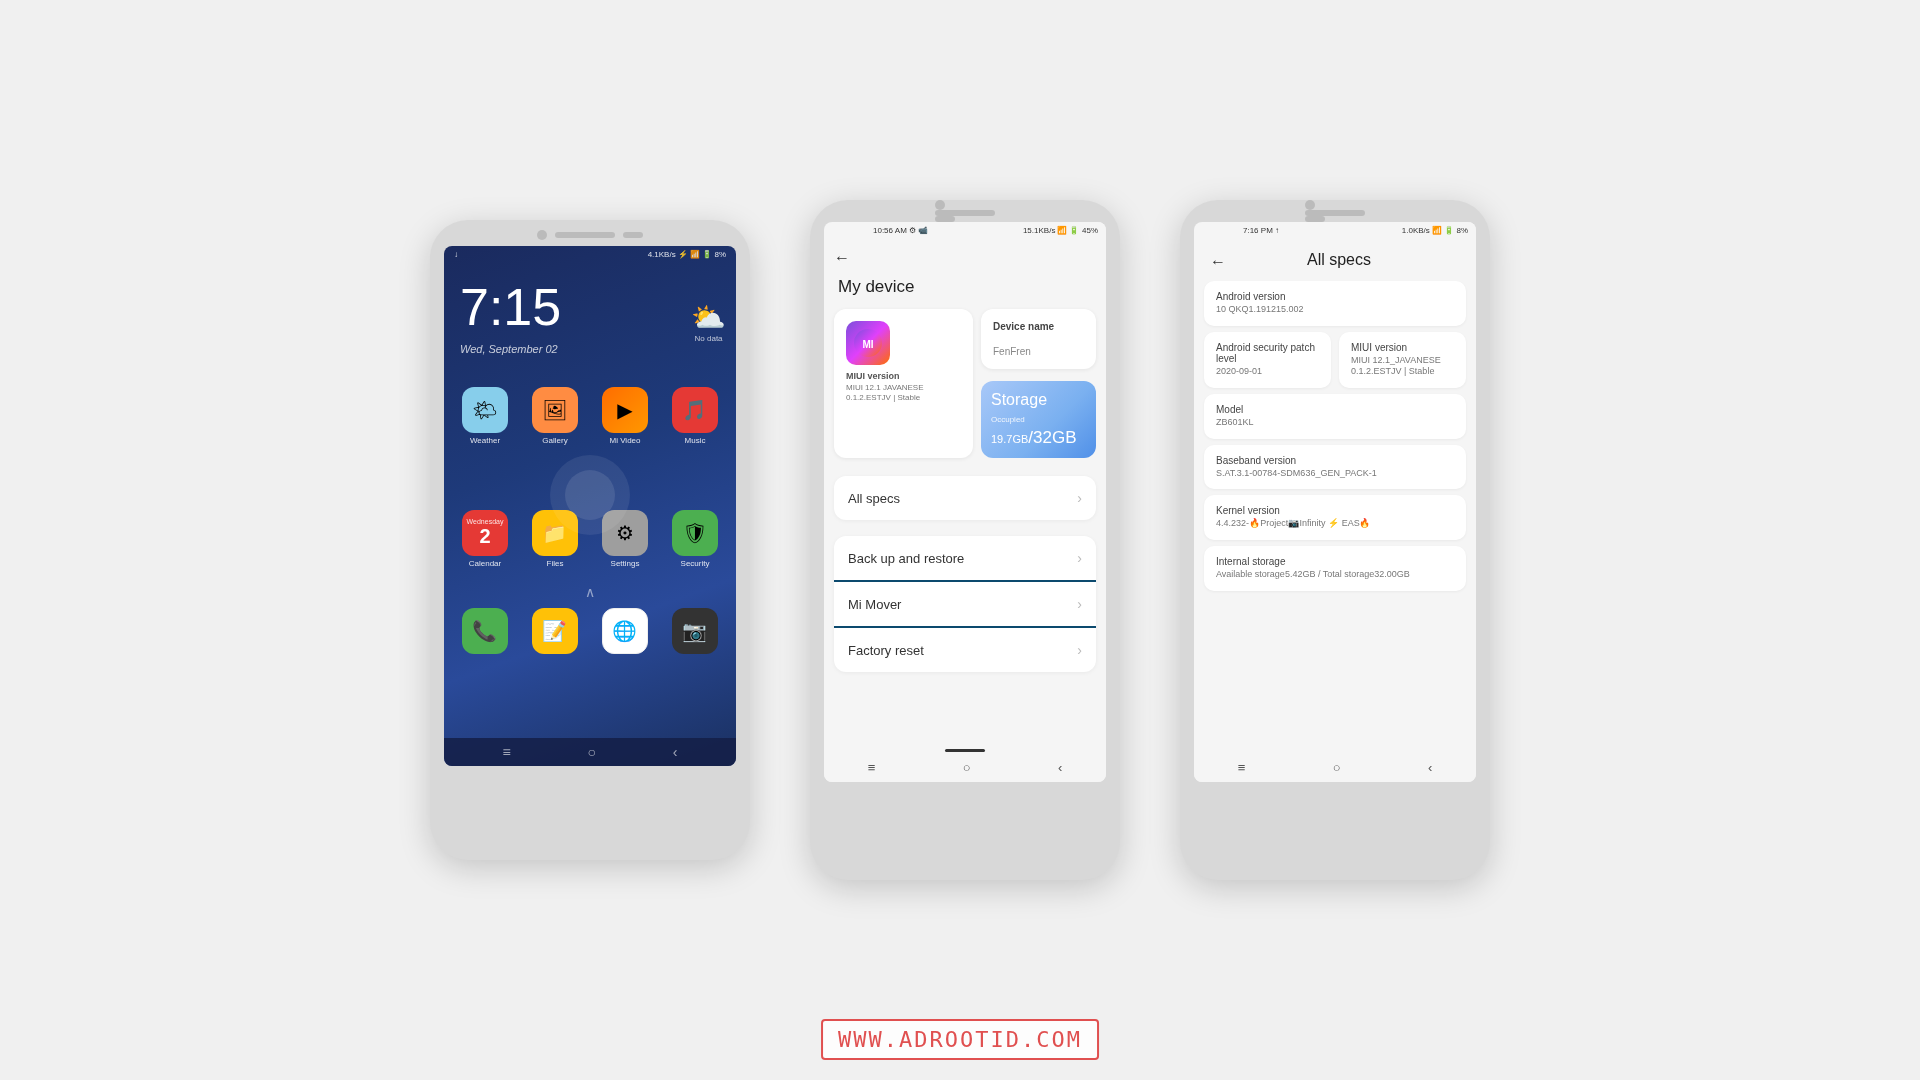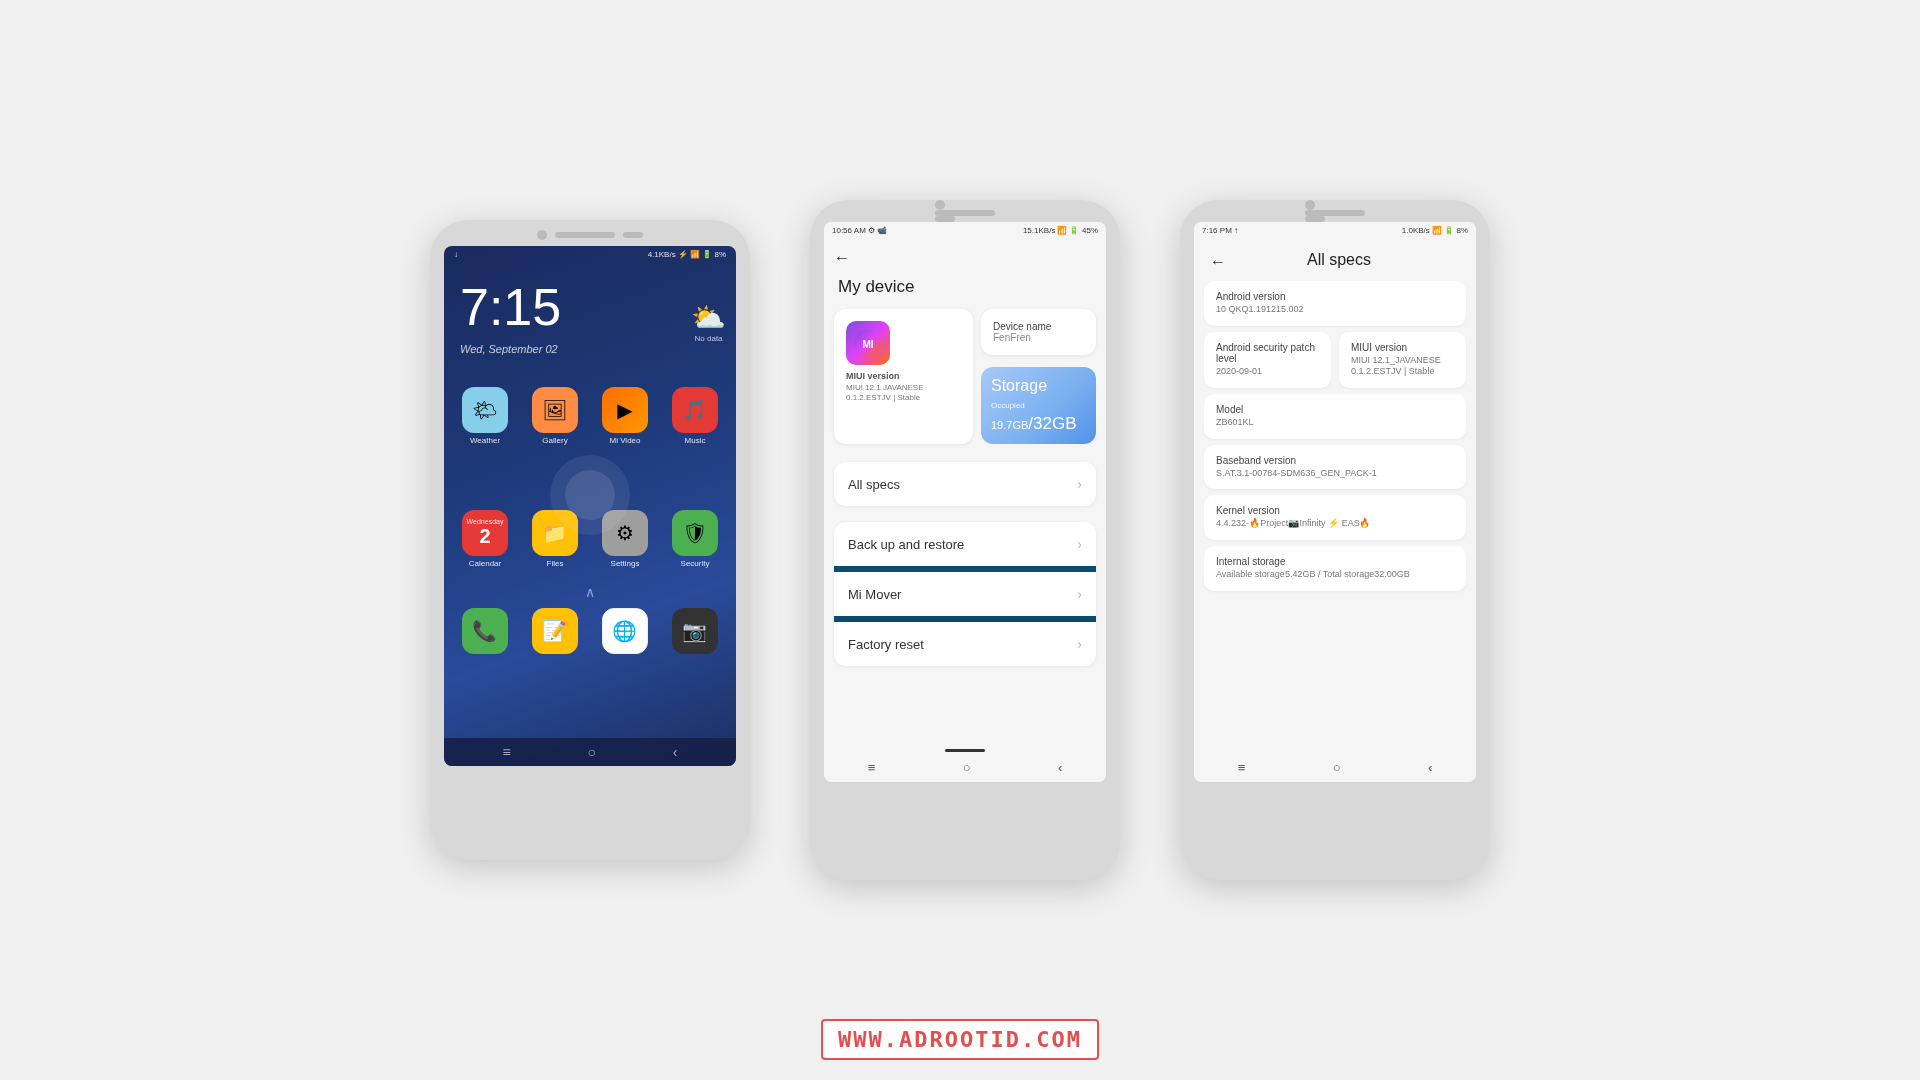--- a/index.html
+++ b/index.html
@@ -206,20 +206,21 @@
     }
 
     .device-status-bar {
       background: #f5f5f5;
       display: flex;
       justify-content: space-between;
       align-items: center;
       padding: 4px 8px;
       font-size: 8px;
       color: #333;
+      margin-left: 41px;
     }
 
     .back-arrow {
       font-size: 16px;
       color: #333;
       padding: 8px 10px;
     }
 
     .screen-title {
       font-size: 17px;
@@ -270,22 +271,22 @@
       background: white;
       border-radius: 12px;
       padding: 12px;
       flex: 1;
       box-shadow: 0 1px 4px rgba(0,0,0,0.07);
     }
 
     .device-name-label {
       font-size: 10px;
       color: #444;
-      font-weight: 400;
-      margin-bottom: 0;
+      font-weight: 700;
+      margin-bottom: 14px;
     }
     .device-name-value {
       font-size: 10px;
       color: #888;
     }
 
     .storage-card {
       background: linear-gradient(135deg, #a8c8f8 0%, #7ab0f0 60%, #5090e8 100%);
       border-radius: 12px;
       padding: 10px;
@@ -318,21 +319,21 @@
       border-radius: 12px;
       overflow: hidden;
       box-shadow: 0 1px 4px rgba(0,0,0,0.05);
     }
 
     .menu-item {
       display: flex;
       align-items: center;
       justify-content: space-between;
       padding: 14px 14px;
-      border-bottom: 6px solid #0c4a6e;
+      border-bottom: 2px solid #0c4a6e;
       cursor: pointer;
     }
 
     .menu-item:last-child {
       border-bottom: none;
     }
 
     .menu-item-text {
       font-size: 13px;
       color: #333;
@@ -442,21 +443,21 @@
     .watermark {
       position: absolute;
       bottom: 20px;
       left: 50%;
       transform: translateX(-50%);
       border: 2px solid #e05050;
       border-radius: 4px;
       padding: 6px 15px;
       font-family: monospace;
       font-size: 22px;
-      font-weight: bold;
+      font-weight: normal;
       color: #e05050;
       letter-spacing: 2px;
       white-space: nowrap;
       background: rgba(255,255,255,0.85);
       z-index: 100;
     }
 
     
     .bg-weather { background: #87CEEB; }
     .bg-gallery { background: #FF8C42; }

